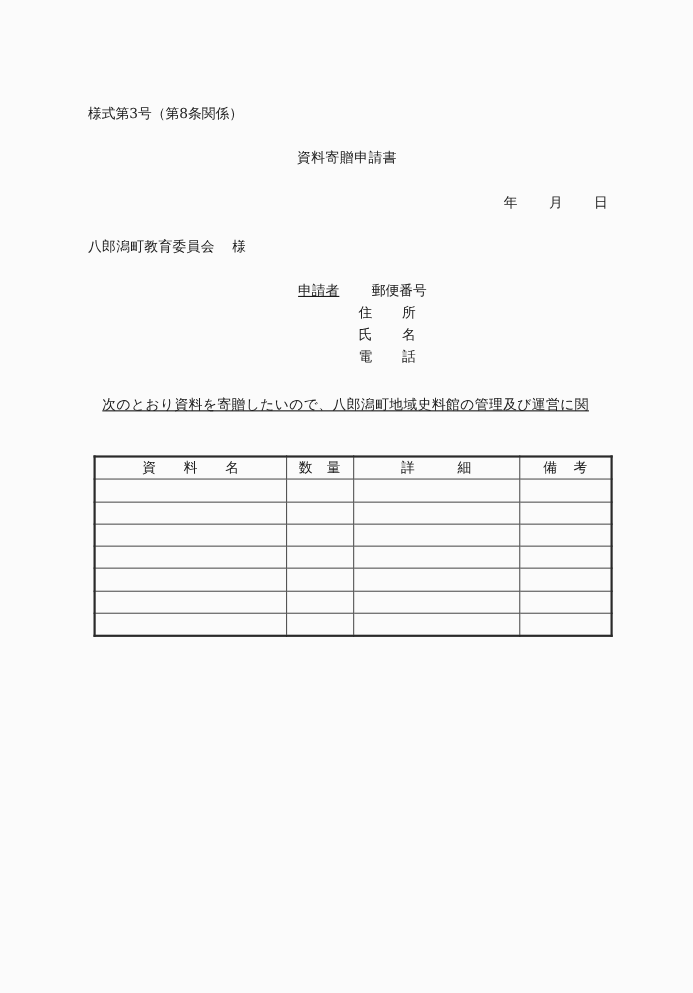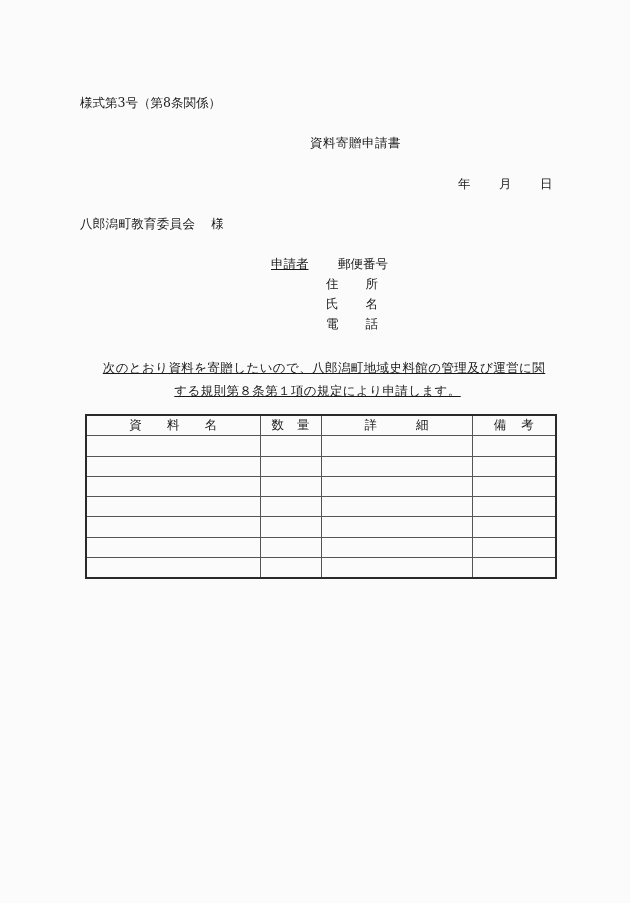--- a/index.html
+++ b/index.html
@@ -9,24 +9,24 @@
     }
     body {
       width: 630px;
       height: 903px;
       position: relative;
       overflow: hidden;
       font-family: "DejaVu Serif", "Liberation Serif", serif;
       color: #1a1a1a;
       font-size: 12.5px;
     }
-    .abs { position: absolute; white-space: nowrap; line-height: 1; text-align: center; }
+    .abs { position: absolute; white-space: nowrap; line-height: 1; }
 
     .form-number { left: 80px; top: 97px; }
-    .doc-title { left: 270px; top: 137px; letter-spacing: 0.5px; margin-left: 40px; }
+    .doc-title { left: 270px; top: 137px; letter-spacing: 0.5px; }
 
     .date-row { top: 178px; left: 458px; }
     .date-row span { position: absolute; top: 0; }
 
     .addressee { left: 80px; top: 218px; letter-spacing: 0.3px; }
     .addressee .honorific { margin-left: 16px; }
 
     .applicant-label { left: 271px; top: 258px; text-decoration: underline; }
     .applicant-field { left: 326px; width: 52px; display: flex; justify-content: space-between; }
     .applicant-field.full { justify-content: flex-start; margin-left: 12px; }
@@ -88,21 +88,20 @@
   <span>氏</span>
   <span>名</span>
 </div>
 <div class="abs applicant-field" style="top:318px">
   <span>電</span>
   <span>話</span>
 </div>
 
 <div class="abs body-text">
   <p class="first">次のとおり資料を寄贈したいので、八郎潟町地域史料館の管理及び運営に関</p>
-  <p>する規則第８条第１項の規定により申請します。</p>
 </div>
 
 <table class="donation-table">
   <colgroup>
     <col class="col-name">
       <col class="col-qty">
       <col class="col-detail">
       <col class="col-remarks">
   </colgroup>
   <thead>

